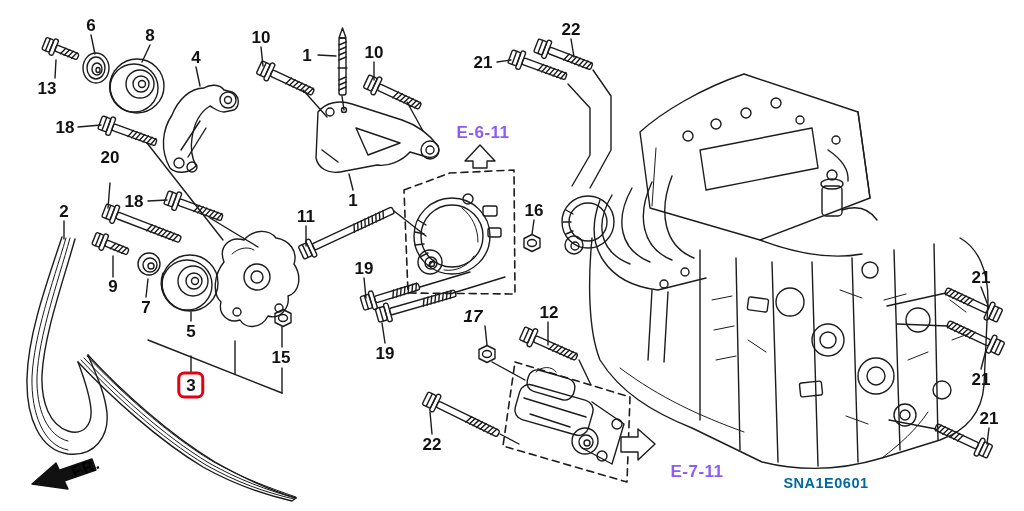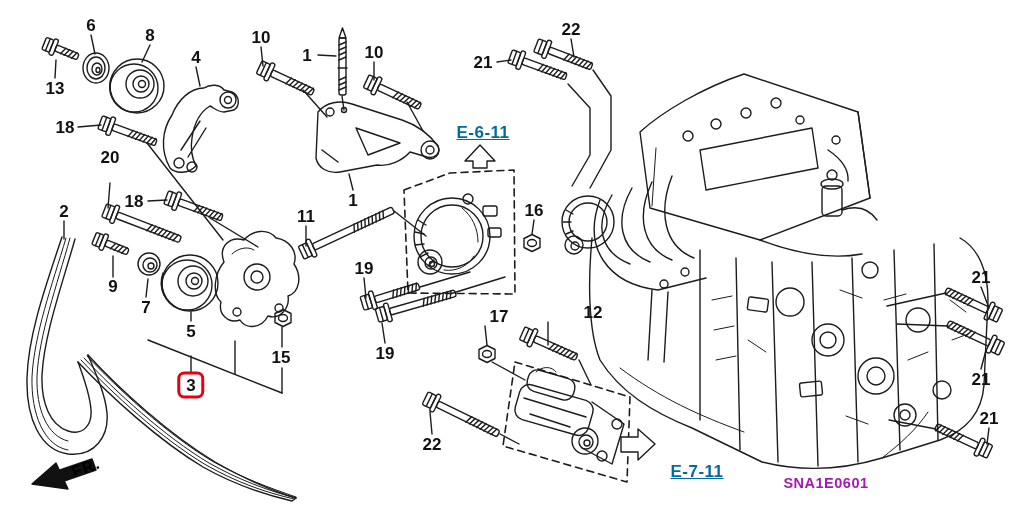--- a/index.html
+++ b/index.html
@@ -13,23 +13,23 @@
       stroke-linecap:round;stroke-linejoin:round;}
   .lineart .thin{stroke-width:1;}
   .lineart .fillw{fill:#fff;}
   .lineart .solid{fill:#111;stroke:#111;}
   .lineart .dash{stroke-dasharray:7 5;stroke-width:1.6;}
   .overlay{position:absolute;left:0;top:0;width:100%;height:100%;}
   .callout{position:absolute;transform:translate(-50%,-50%);font-size:17px;font-weight:700;
       color:#111;line-height:1;white-space:nowrap;cursor:default;}
   .callout.hl{border:3.5px solid var(--hl);border-radius:7px;background:#fff;padding:2px 6px;}
   .ref{position:absolute;transform:translate(-50%,-50%);font-size:17px;font-weight:800;
-      color:#0369a1;letter-spacing:0.5px;white-space:nowrap;text-decoration:underline;}
+      color:#8b5cf6;letter-spacing:0.5px;white-space:nowrap;}
   .code{position:absolute;transform:translate(-50%,-50%);font-size:14.5px;font-weight:600;
-      color:#a21caf;letter-spacing:0.5px;text-align:center;}
+      color:#0369a1;letter-spacing:0.5px;text-align:center;}
   .fr{position:absolute;transform:translate(-50%,-50%) rotate(-21deg);font-size:16px;
       font-weight:800;color:#000;letter-spacing:1px;}
 </style>
 </head>
 <body>
 
 <div class="stage">
 
 <svg class="lineart" width="1024" height="511" viewBox="0 0 1024 511">
   <defs>
@@ -391,21 +391,21 @@
     <polygon class="fillw" points="655,444 638,429 638,437 621,437 621,452 638,452 638,460"></polygon>
   </g>
 
   <g>
     <polygon class="solid" points="60,470 92,459 96,470 64,481"></polygon>
     <polygon class="solid" points="56,463 32,484 68,489"></polygon>
   </g>
 </svg>
 
 <div class="overlay">
-      <div class="callout" style="left: 55px; top: 88px;">13</div>
+      <div class="callout" style="left: 47px; top: 88px;">13</div>
       <div class="callout" style="left: 91px; top: 25px;">6</div>
       <div class="callout" style="left: 150px; top: 35px;">8</div>
       <div class="callout" style="left: 196px; top: 57px;">4</div>
       <div class="callout" style="left: 261px; top: 37px;">10</div>
       <div class="callout" style="left: 307px; top: 55px;">1</div>
       <div class="callout" style="left: 374px; top: 52px;">10</div>
       <div class="callout" style="left: 483px; top: 62px;">21</div>
       <div class="callout" style="left: 571px; top: 29px;">22</div>
       <div class="callout" style="left: 65px; top: 127px;">18</div>
       <div class="callout" style="left: 110px; top: 157px; text-align: right;">20</div>
@@ -414,22 +414,22 @@
       <div class="callout" style="left: 113px; top: 286px;">9</div>
       <div class="callout" style="left: 146px; top: 307px;">7</div>
       <div class="callout" style="left: 191px; top: 331px;">5</div>
       <div class="callout" style="left: 281px; top: 357px;">15</div>
       <div class="callout hl" style="left: 191px; top: 385px;">3</div>
       <div class="callout" style="left: 306px; top: 216px; text-align: center;">11</div>
       <div class="callout" style="left: 353px; top: 200px;">1</div>
       <div class="callout" style="left: 364px; top: 268px;">19</div>
       <div class="callout" style="left: 385px; top: 353px;">19</div>
       <div class="callout" style="left: 534px; top: 210px;">16</div>
-      <div class="callout" style="left: 499px; top: 316px;">17</div>
-      <div class="callout" style="left: 549px; top: 312px; margin-left: 44px;">12</div>
+      <div class="callout" style="left: 473px; top: 316px; font-style: italic;">17</div>
+      <div class="callout" style="left: 549px; top: 312px;">12</div>
       <div class="callout" style="left: 432px; top: 444px;">22</div>
       <div class="callout" style="left: 981px; top: 277px;">21</div>
       <div class="callout" style="left: 981px; top: 379px;">21</div>
       <div class="callout" style="left: 989px; top: 418px;">21</div>
     </div>
 
 <div class="ref" style="left:483px;top:133px;">E-6-11</div>
 <div class="ref" style="left:697px;top:472px;">E-7-11</div>
 <div class="code" style="left:826px;top:483px;">SNA1E0601</div>
 <div class="fr" style="left:86px;top:468px;">FR.</div>

